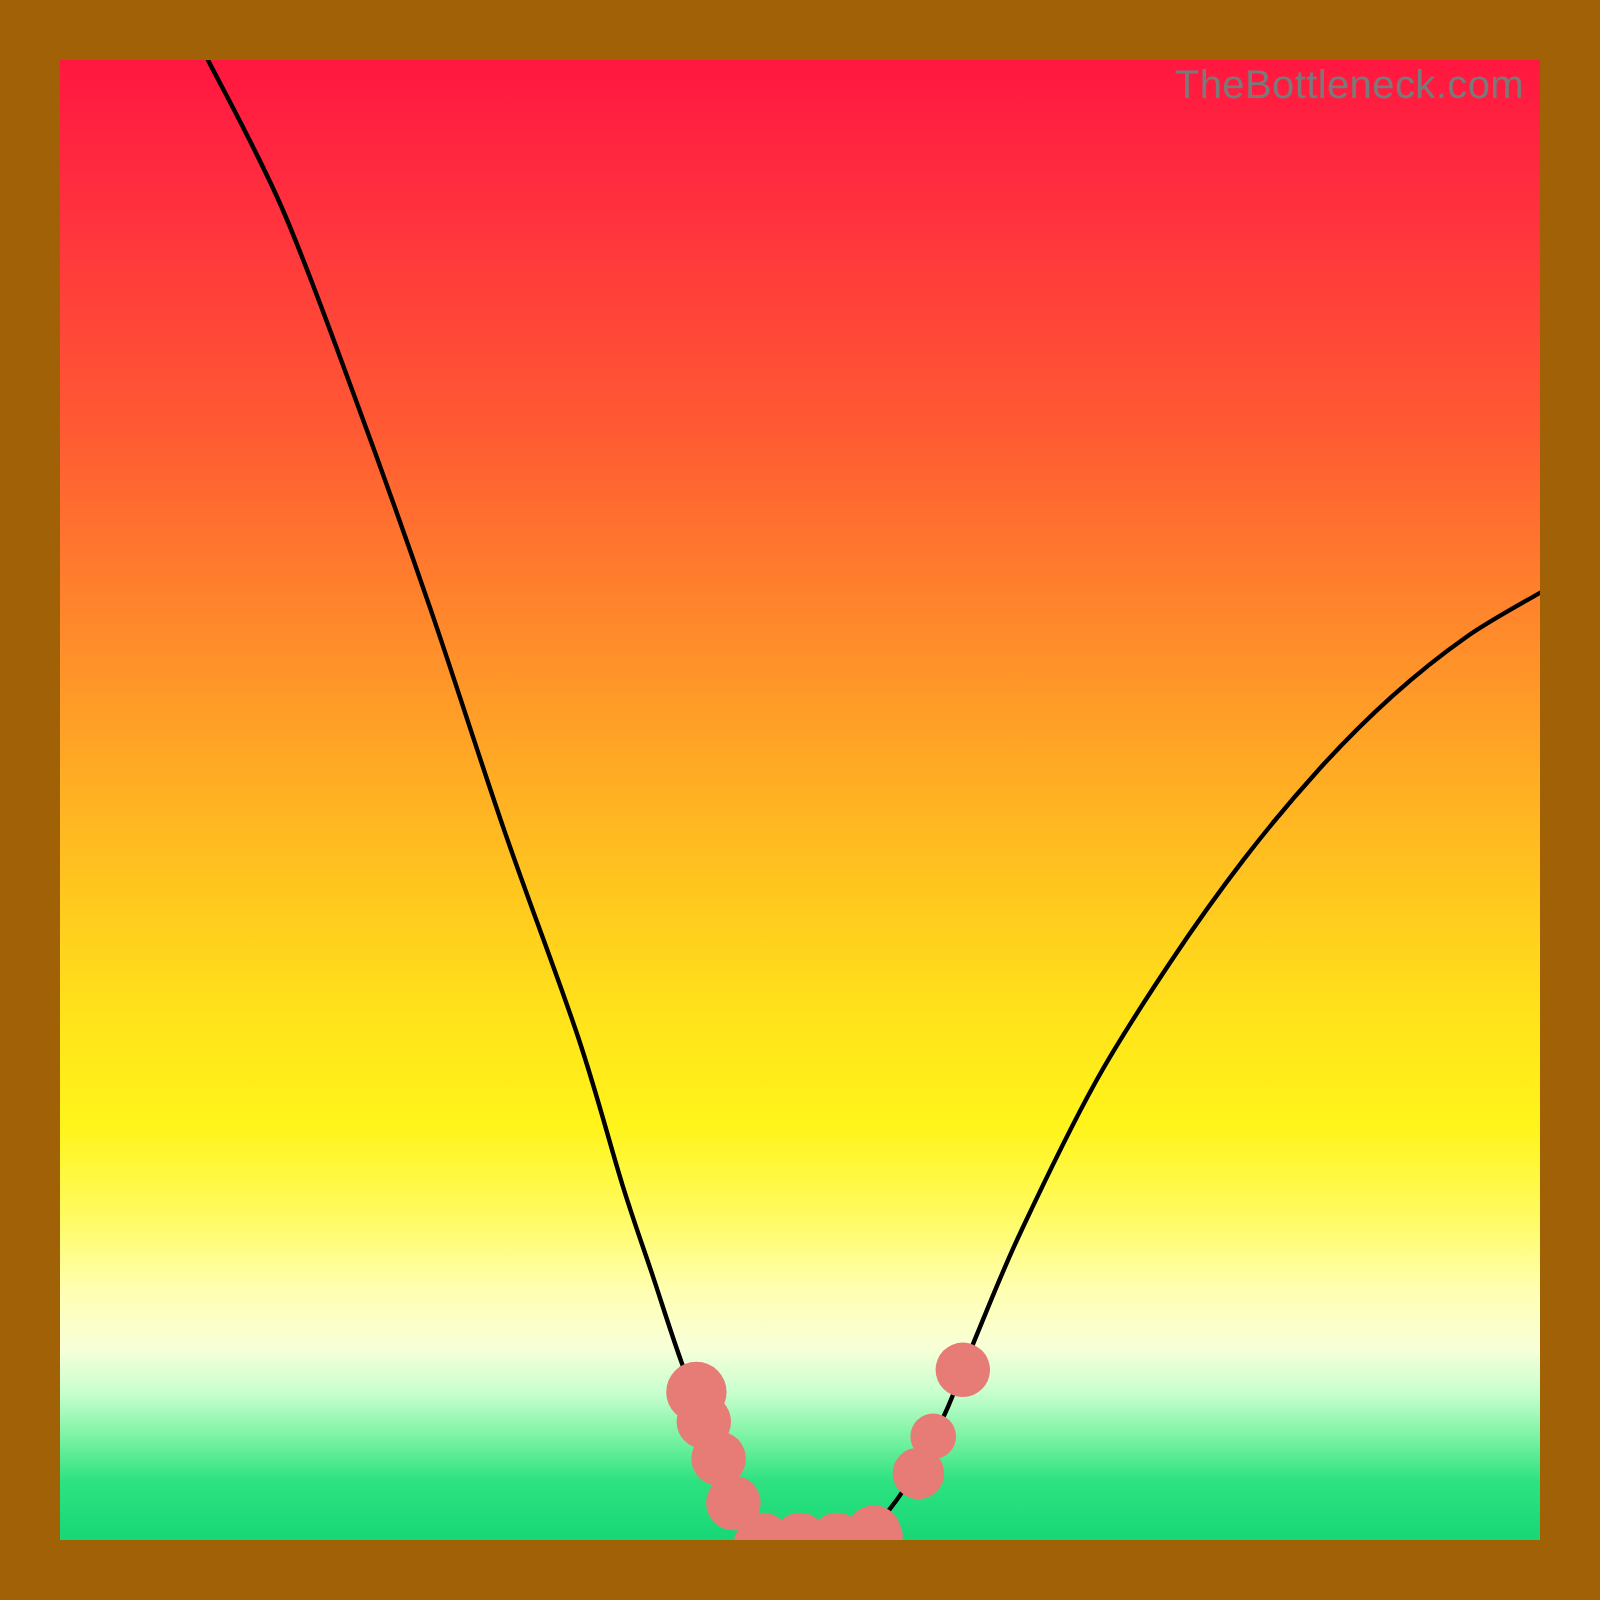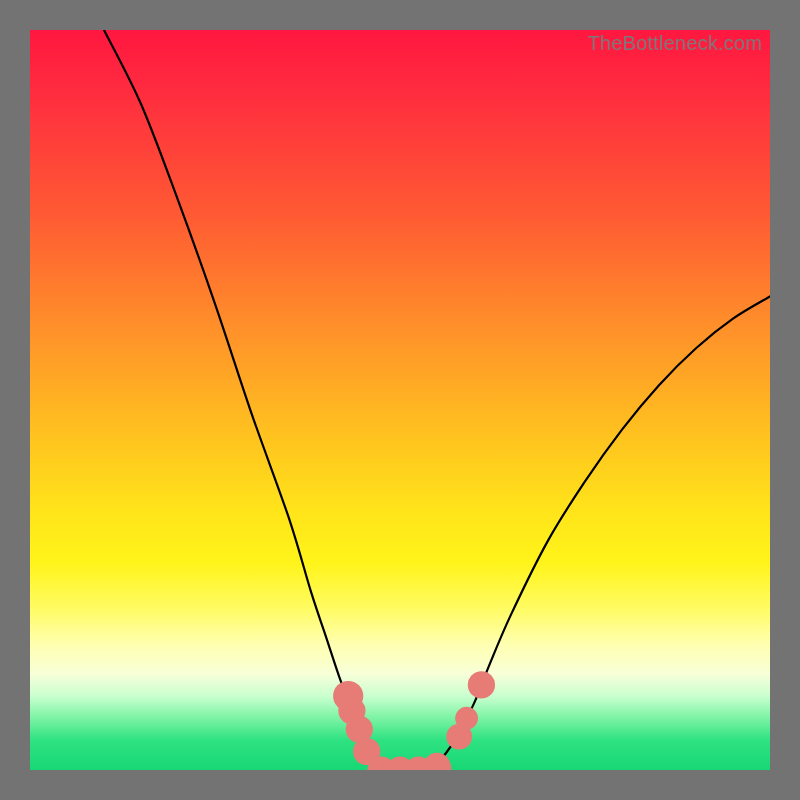--- a/index.html
+++ b/index.html
@@ -8,21 +8,21 @@
     width: 800px;
     height: 800px;
     overflow: hidden;
     background: #000;
     font-family: Arial, Helvetica, sans-serif;
   }
   .frame {
     position: relative;
     width: 800px;
     height: 800px;
-    background: #737373;
+    background: #a16207;
   }
   .plot {
     position: absolute;
     left: 30px;
     top: 30px;
     width: 740px;
     height: 740px;
     
     background: linear-gradient(
       to bottom,

